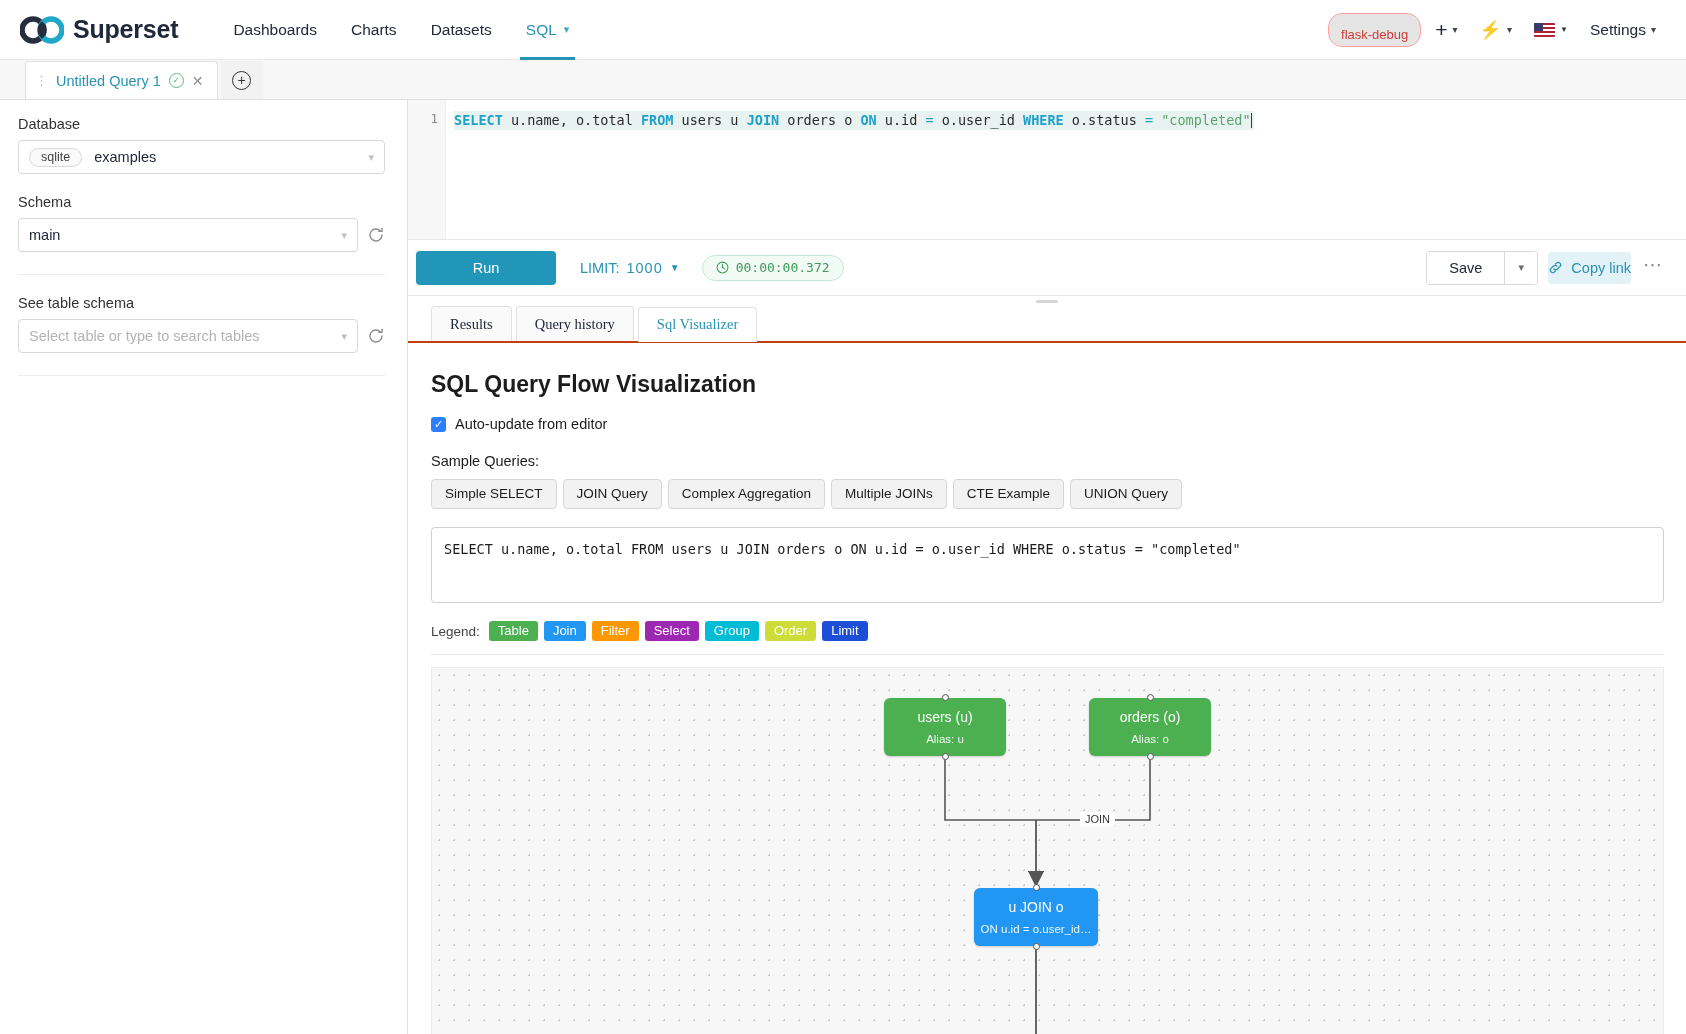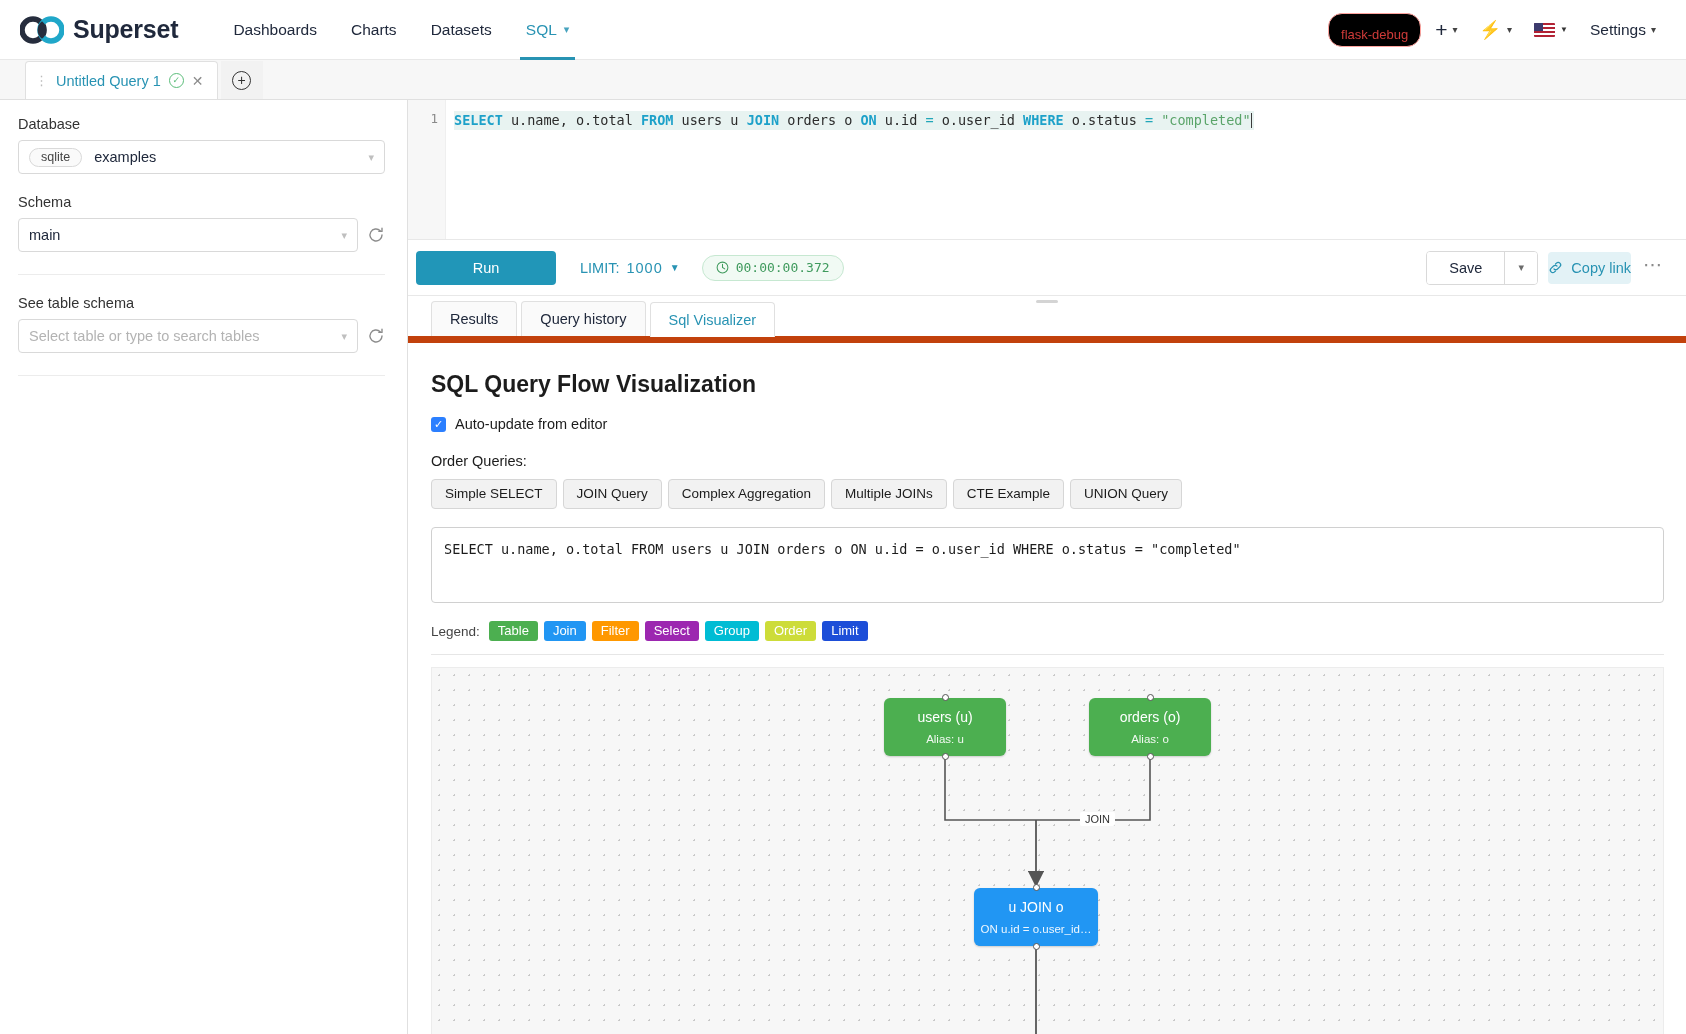--- a/index.html
+++ b/index.html
@@ -31,21 +31,21 @@
     position: relative;
   }
   .nav-link.active { color: #2893b3; }
   .nav-link.active::after {
     content: ""; position: absolute; left: 11px; right: 11px; bottom: 0;
     height: 3px; background: #2893b3;
   }
   .nav-caret { margin-left: 7px; font-size: 11px; opacity: .85; }
   .nav-right { margin-left: auto; display: flex; align-items: center; gap: 6px; }
   .debug-pill {
-    border: 1px solid #ffa39e; background: #000000; color: #cf3b39;
+    border: 1px solid #ffa39e; background: #e5e5e5; color: #cf3b39;
     font-size: 13px; border-radius: 14px; padding: 13px 12px 4px;
   }
   .icon-btn {
     display: flex; align-items: center; gap: 5px; padding: 6px 8px;
     cursor: pointer; color: #20293c; font-size: 15px;
   }
   .plus-glyph { font-size: 21px; line-height: 1; font-weight: 300; }
   .bolt-glyph { font-size: 18px; line-height: 1; }
   .caret-sm { font-size: 10px; color: #444; }
   .caret-tri { font-size: 8px; color: #333; }
@@ -184,21 +184,21 @@
   }
   .link-ico { width: 15px; height: 15px; }
   .dots-btn { color: #8a8a8a; font-size: 19px; cursor: pointer; padding: 0 2px 6px; line-height: 1; }
 
   .drag-handle-wrap { height: 11px; display: flex; justify-content: center; align-items: center; background:#fff;}
   .drag-handle { width: 22px; height: 3px; border-radius: 2px; background: #d4d4d4; }
 
   
   .res-tabs {
     display: flex; align-items: flex-end; gap: 4px; padding: 0 0 0 23px;
-    border-bottom: 7px solid #c2410c; background: #fff; height: 36px;
+    border-bottom: 2px solid #c2410c; background: #fff; height: 36px; font-family: Liberation Serif, serif;
   }
   .res-tab {
     height: 35px; padding: 0 18px; display: flex; align-items: center;
     font-size: 14.5px; color: #20293c; cursor: pointer;
     background: #fafafa; border: 1px solid #e0e0e0; border-bottom: none;
     border-radius: 4px 4px 0 0;
   }
   .res-tab.active { background: #fff; color: #2893b3; border-bottom: 1px solid #fff; margin-bottom: -1px; }
 
   
@@ -423,21 +423,21 @@
     </div>
 
     <div class="viz">
       <h1 class="viz-title">SQL Query Flow Visualization</h1>
 
       <div class="autoupdate-row">
         <div class="cb">✓</div>
         <span class="autoupdate-label">Auto-update from editor</span>
       </div>
 
-      <div class="samples-label">Order Queries:</div>
+      <div class="samples-label">Sample Queries:</div>
       <div class="sample-row">
         <button class="sample-btn">Simple SELECT</button>
         <button class="sample-btn">JOIN Query</button>
         <button class="sample-btn">Complex Aggregation</button>
         <button class="sample-btn">Multiple JOINs</button>
         <button class="sample-btn">CTE Example</button>
         <button class="sample-btn">UNION Query</button>
       </div>
 
       <textarea class="sql-textarea" spellcheck="false" style="">SELECT u.name, o.total FROM users u JOIN orders o ON u.id = o.user_id WHERE o.status = "completed"</textarea>

